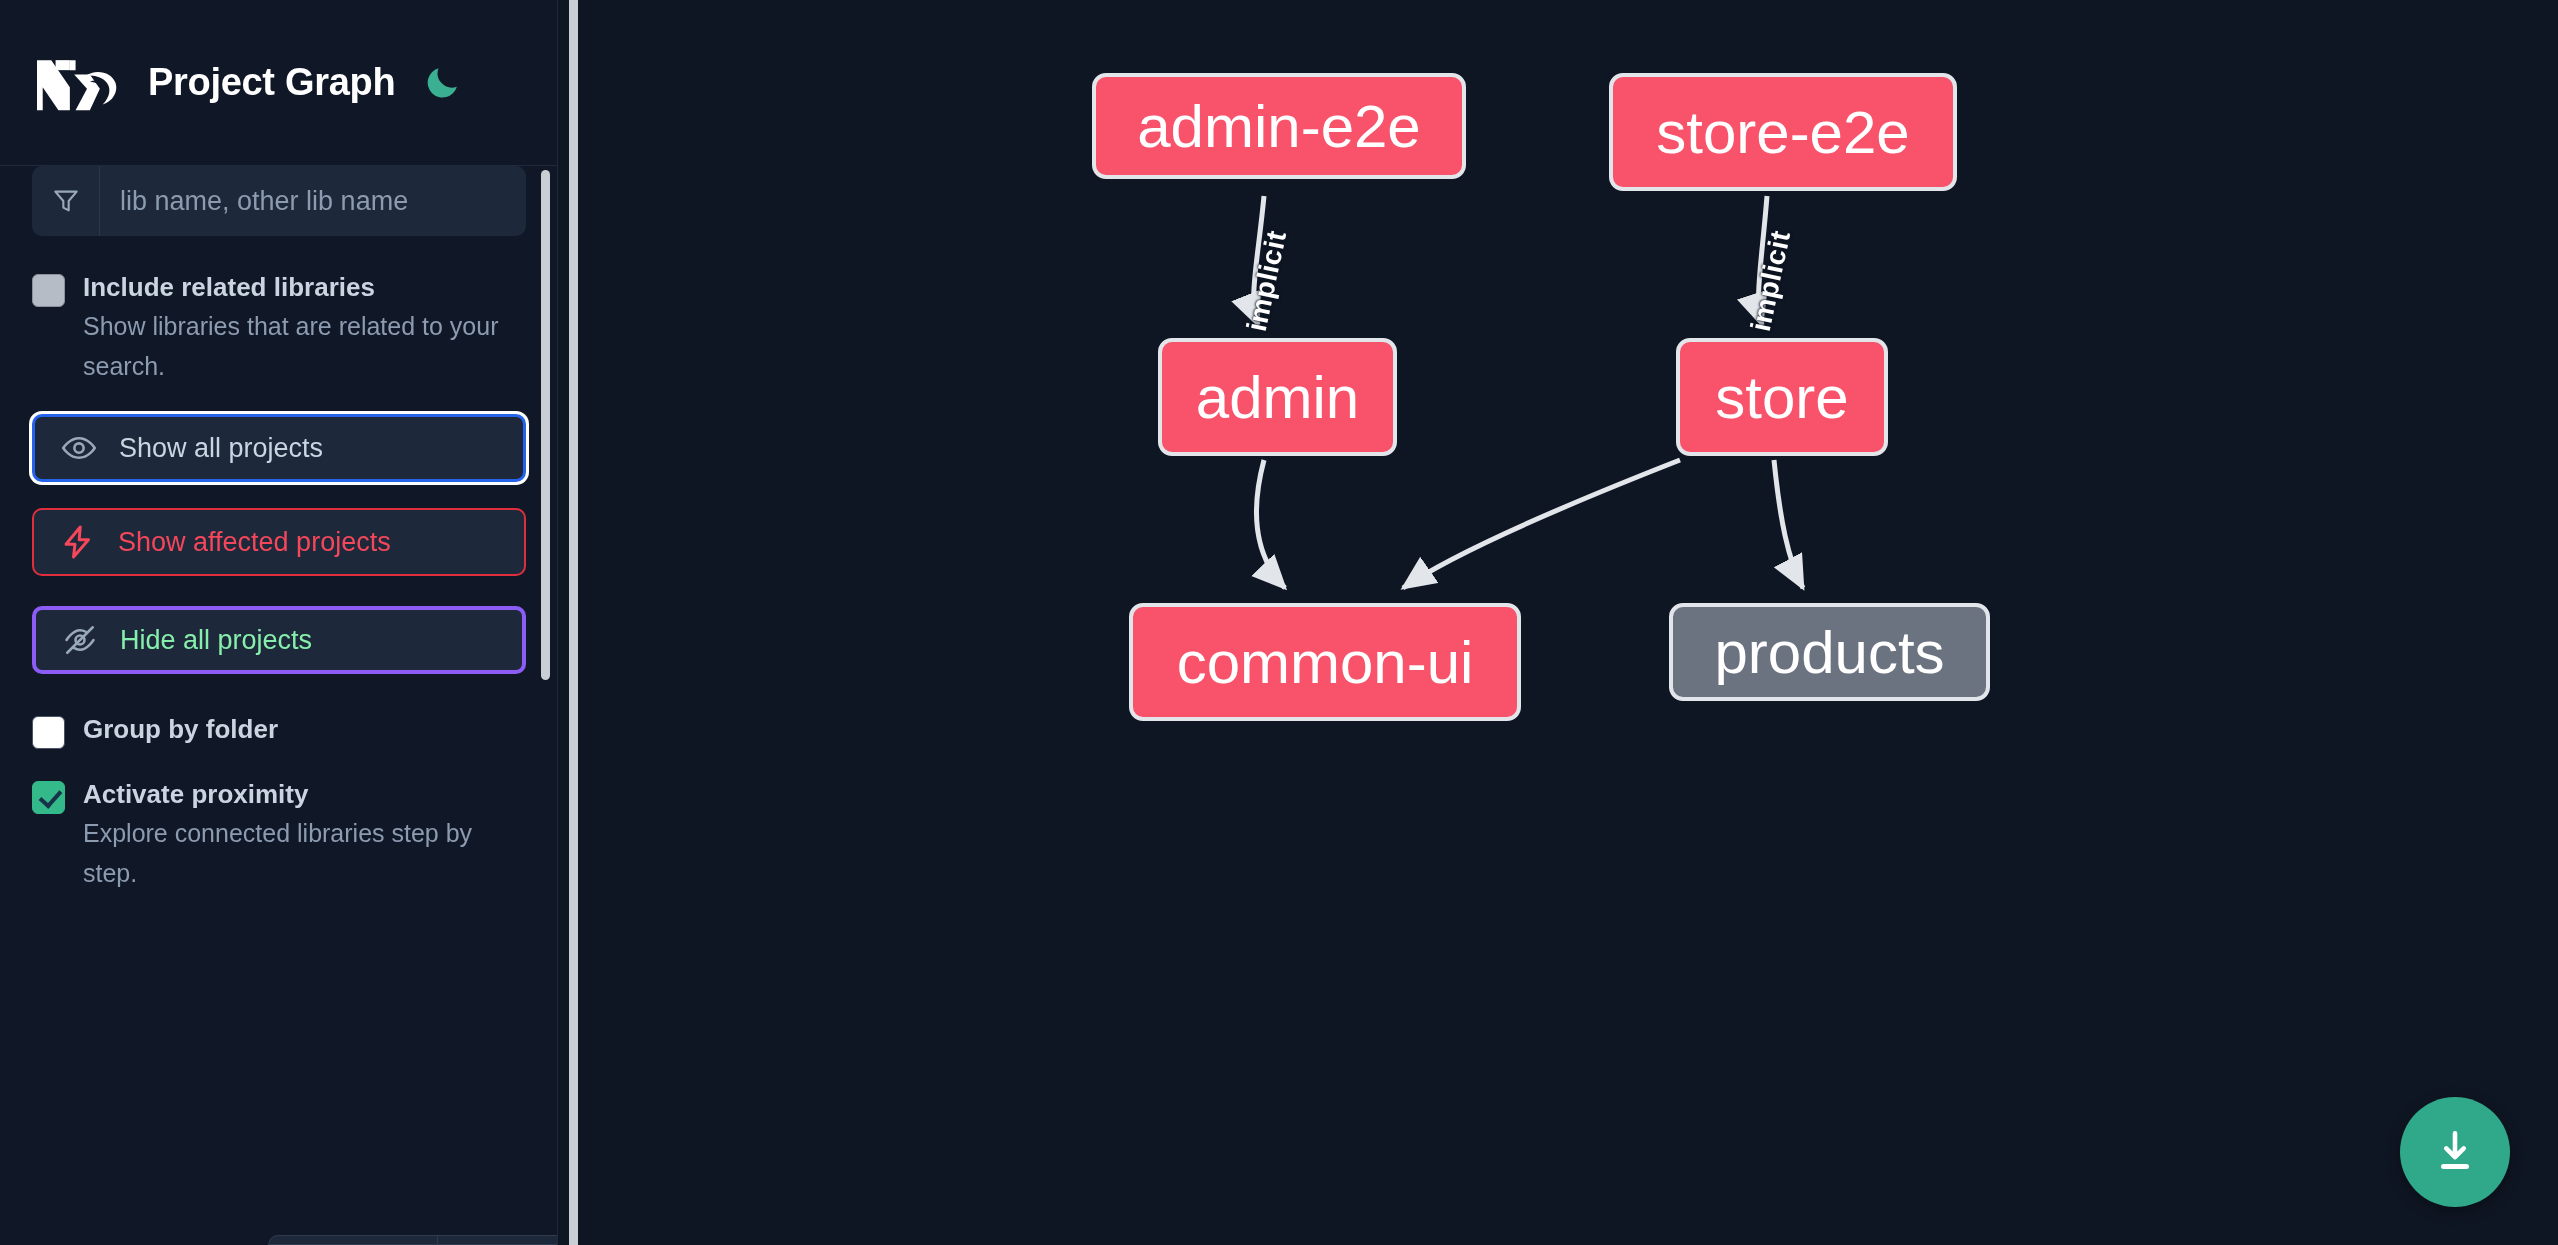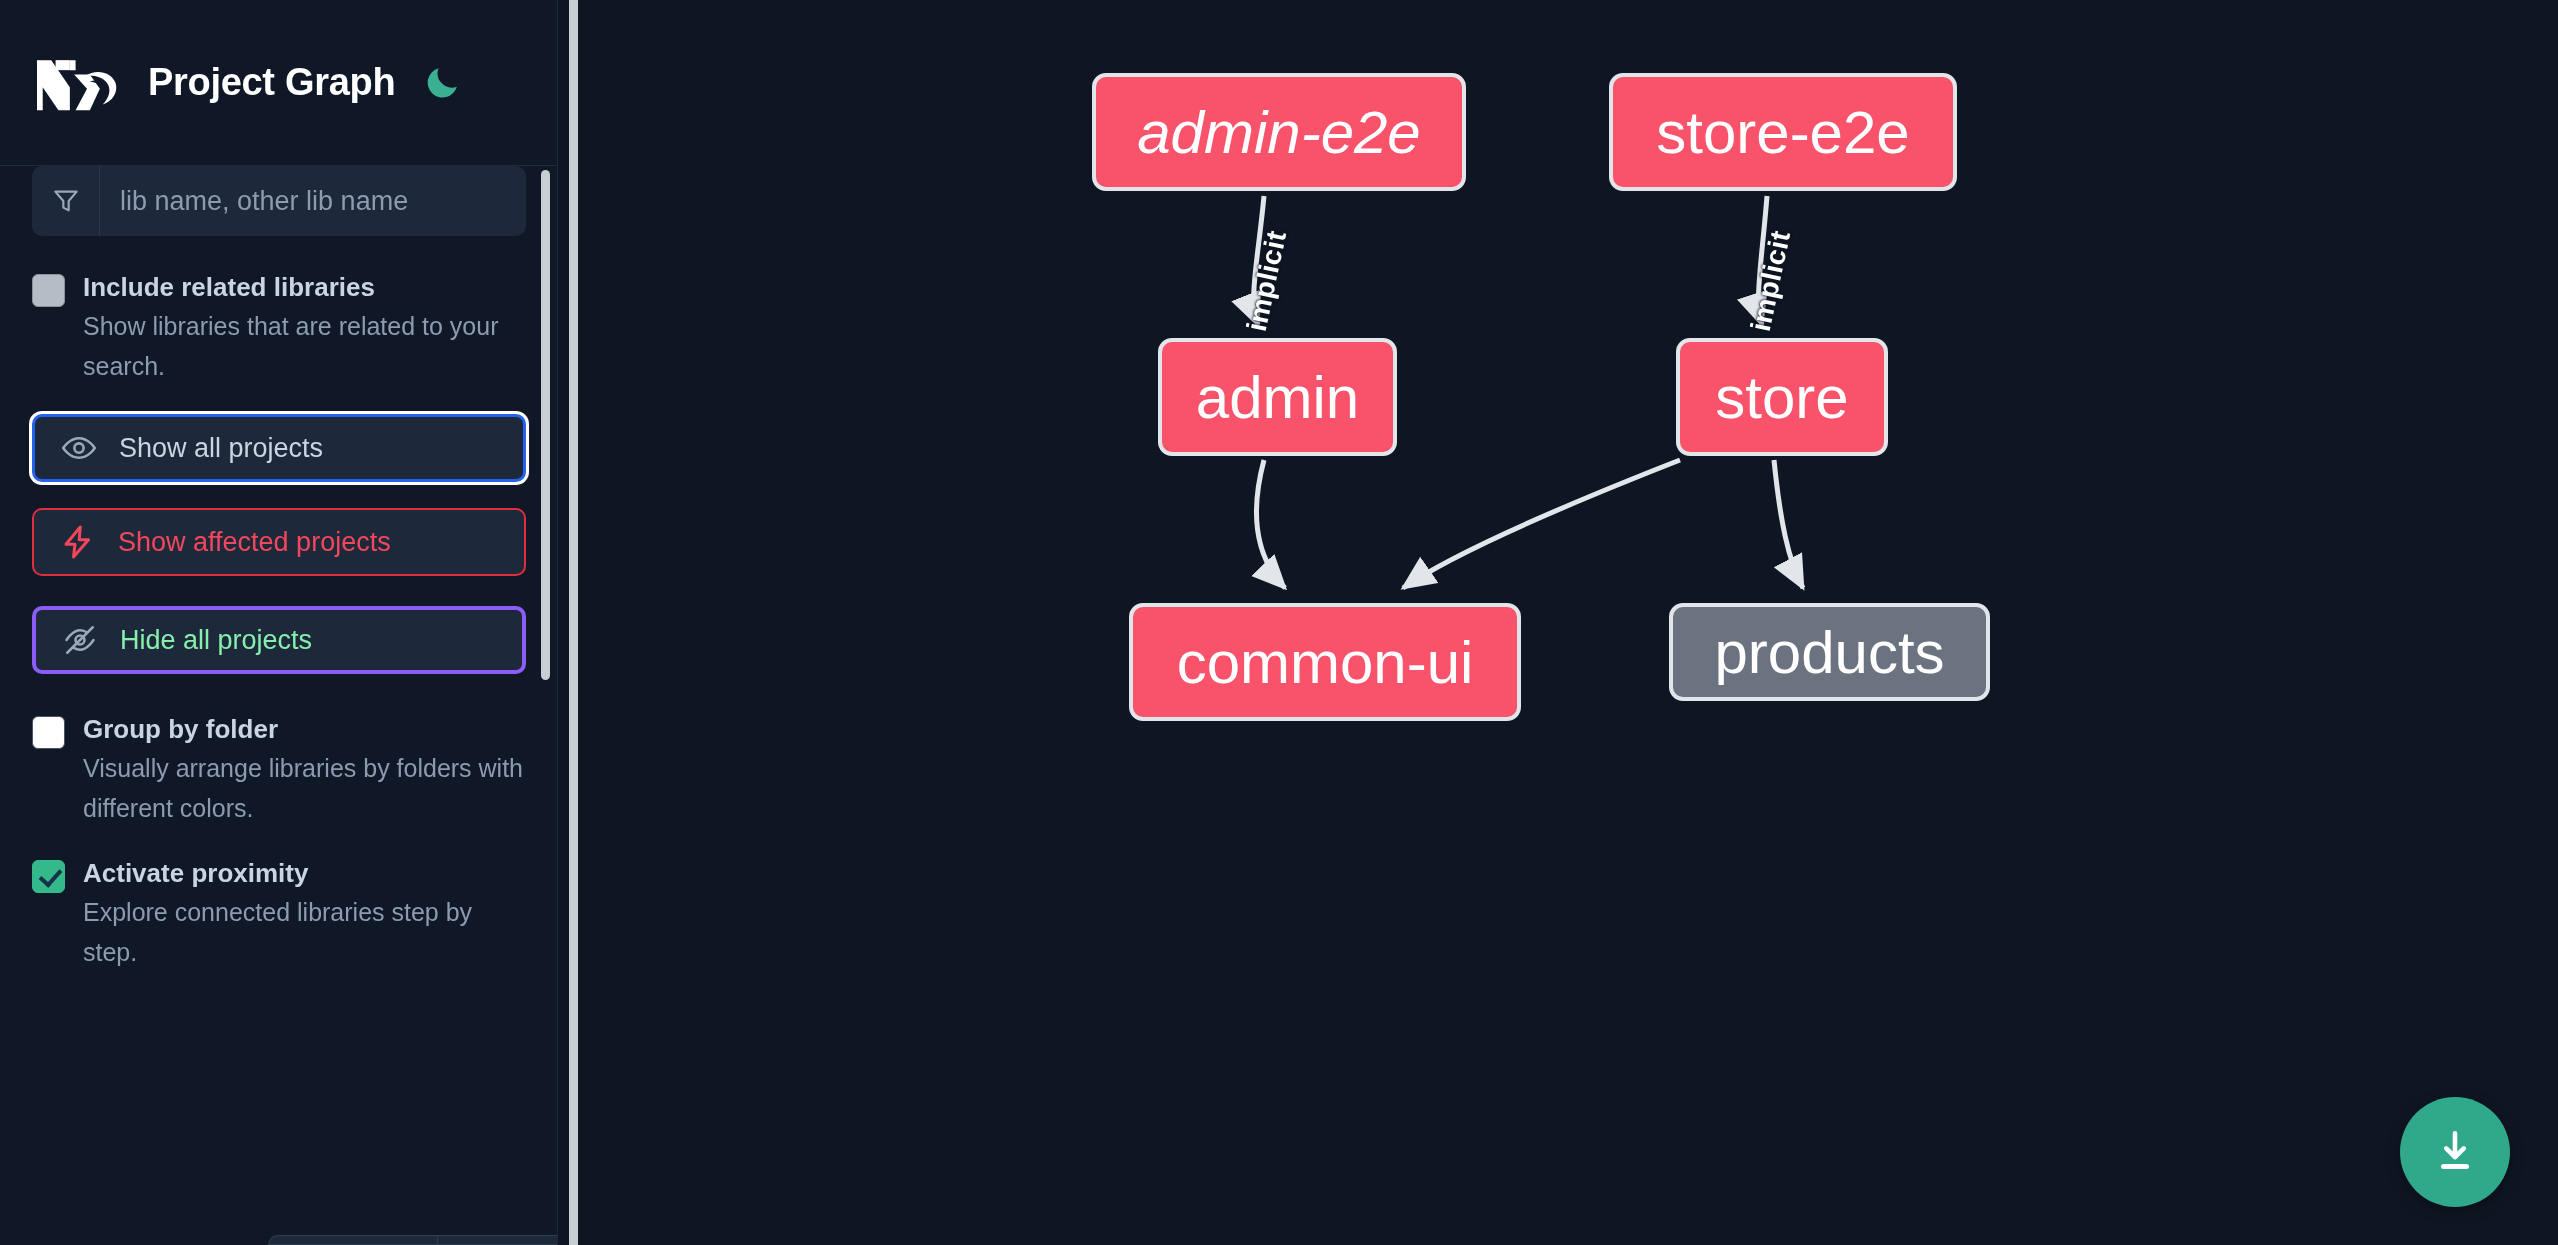--- a/index.html
+++ b/index.html
@@ -296,21 +296,20 @@
             </svg>
           </span>
           <span>Hide all projects</span>
         </div>
       </div>
 
       <div class="check-block">
         <span class="cb white"></span>
         <span class="cb-texts">
           <div class="cb-title">Group by folder</div>
-          <div class="cb-desc">Visually arrange libraries by folders with different colors.</div>
         </span>
       </div>
 
       <div class="check-block">
         <span class="cb green"></span>
         <span class="cb-texts">
           <div class="cb-title">Activate proximity</div>
           <div class="cb-desc">Explore connected libraries step by step.</div>
         </span>
       </div>
@@ -336,21 +335,21 @@
       <g fill="none" stroke="#E2E5EA" stroke-width="5" marker-end="url(#arrow)">
         <path d="M706,196 C700,260 690,300 700,325"></path>
         <path d="M1209,196 C1204,260 1196,300 1204,325"></path>
         <path d="M706,460 C690,520 700,560 727,588"></path>
         <path d="M1122,460 C1020,500 900,550 845,588"></path>
         <path d="M1216,460 C1222,520 1230,560 1245,588"></path>
       </g>
     </svg>
 
     <div id="nodes-layer">
-        <div class="node pink" style="left: 534px; top: 73px; width: 374px; height: 118px; font-size: 60px; font-style: italic;">admin-e2e</div>
+        <div class="node pink" style="left: 534px; top: 73px; width: 374px; height: 106px; font-size: 60px;">admin-e2e</div>
         <div class="node pink" style="left: 1051px; top: 73px; width: 348px; height: 118px; font-size: 60px;">store-e2e</div>
         <div class="node pink" style="left: 600px; top: 338px; width: 239px; height: 118px; font-size: 60px;">admin</div>
         <div class="node pink" style="left: 1118px; top: 338px; width: 212px; height: 118px; font-size: 60px;">store</div>
         <div class="node pink" style="left: 571px; top: 603px; width: 392px; height: 118px; font-size: 60px;">common-ui</div>
         <div class="node gray" style="left: 1111px; top: 603px; width: 321px; height: 98px; font-size: 60px;">products</div>
       </div>
     <div id="labels-layer">
         <div class="edge-label" style="left: 658px; top: 265px; transform: rotate(-78deg);">implicit</div>
         <div class="edge-label" style="left: 1162px; top: 265px; transform: rotate(-78deg);">implicit</div>
       </div>

